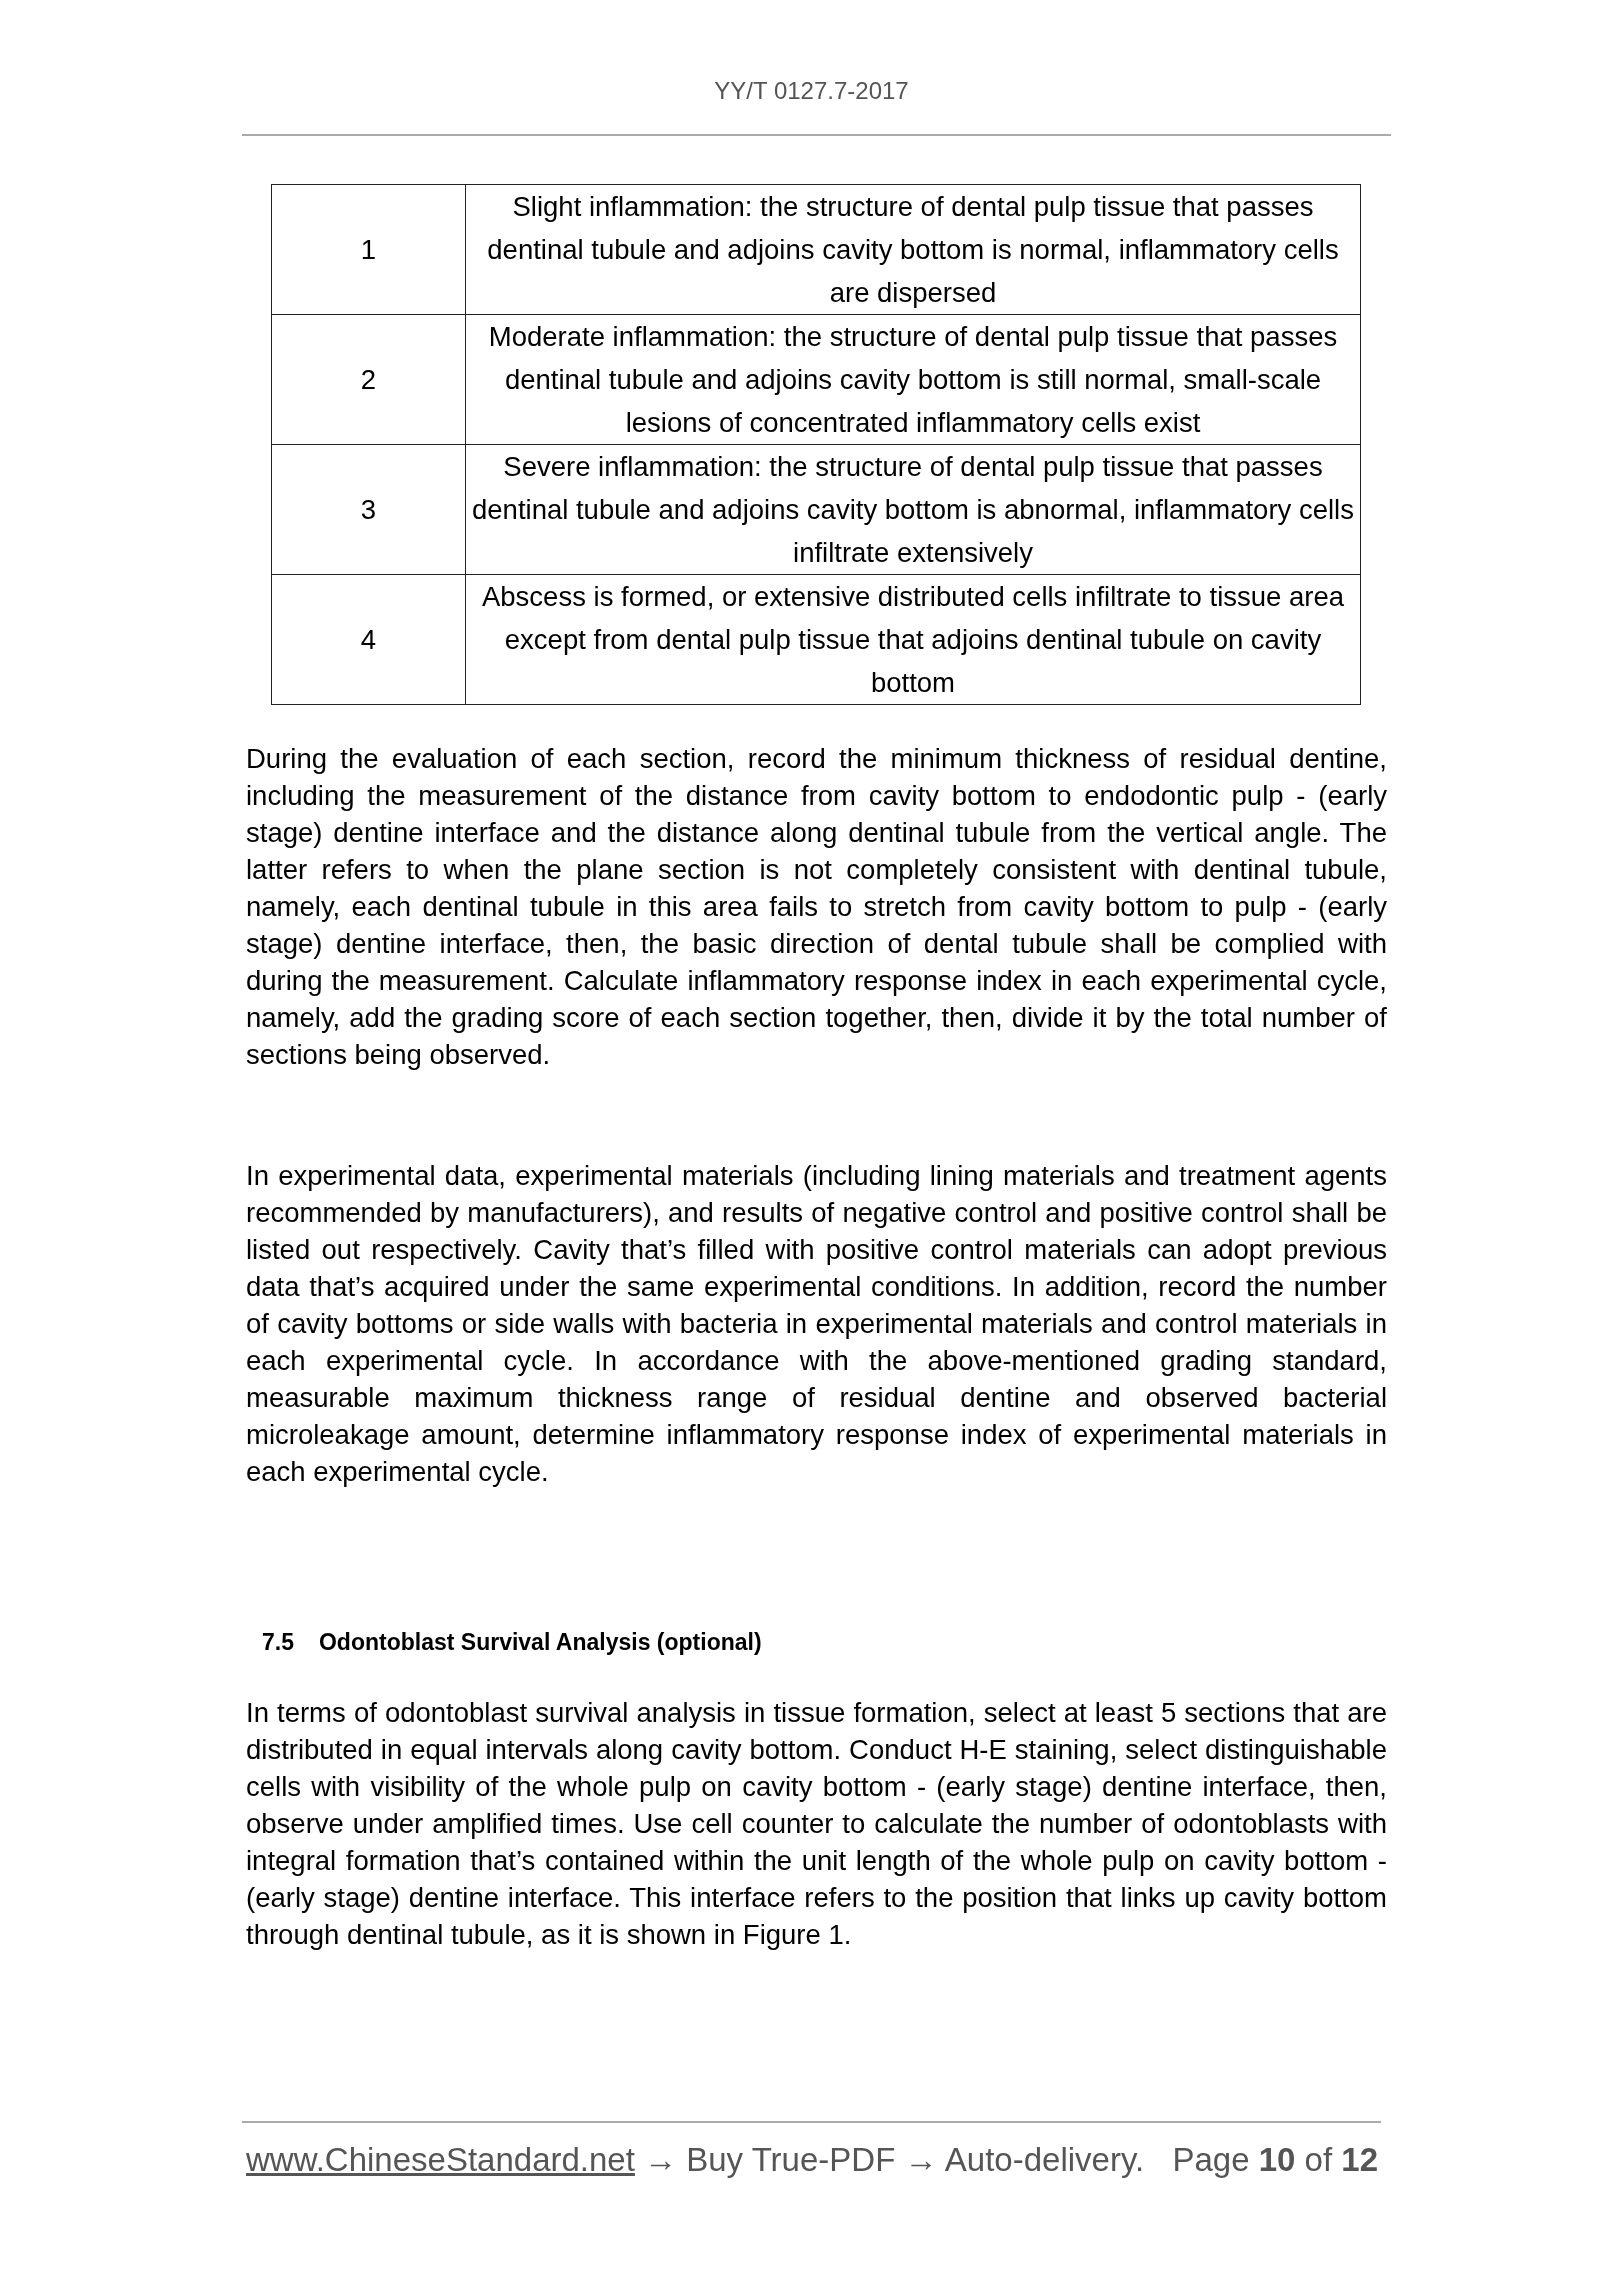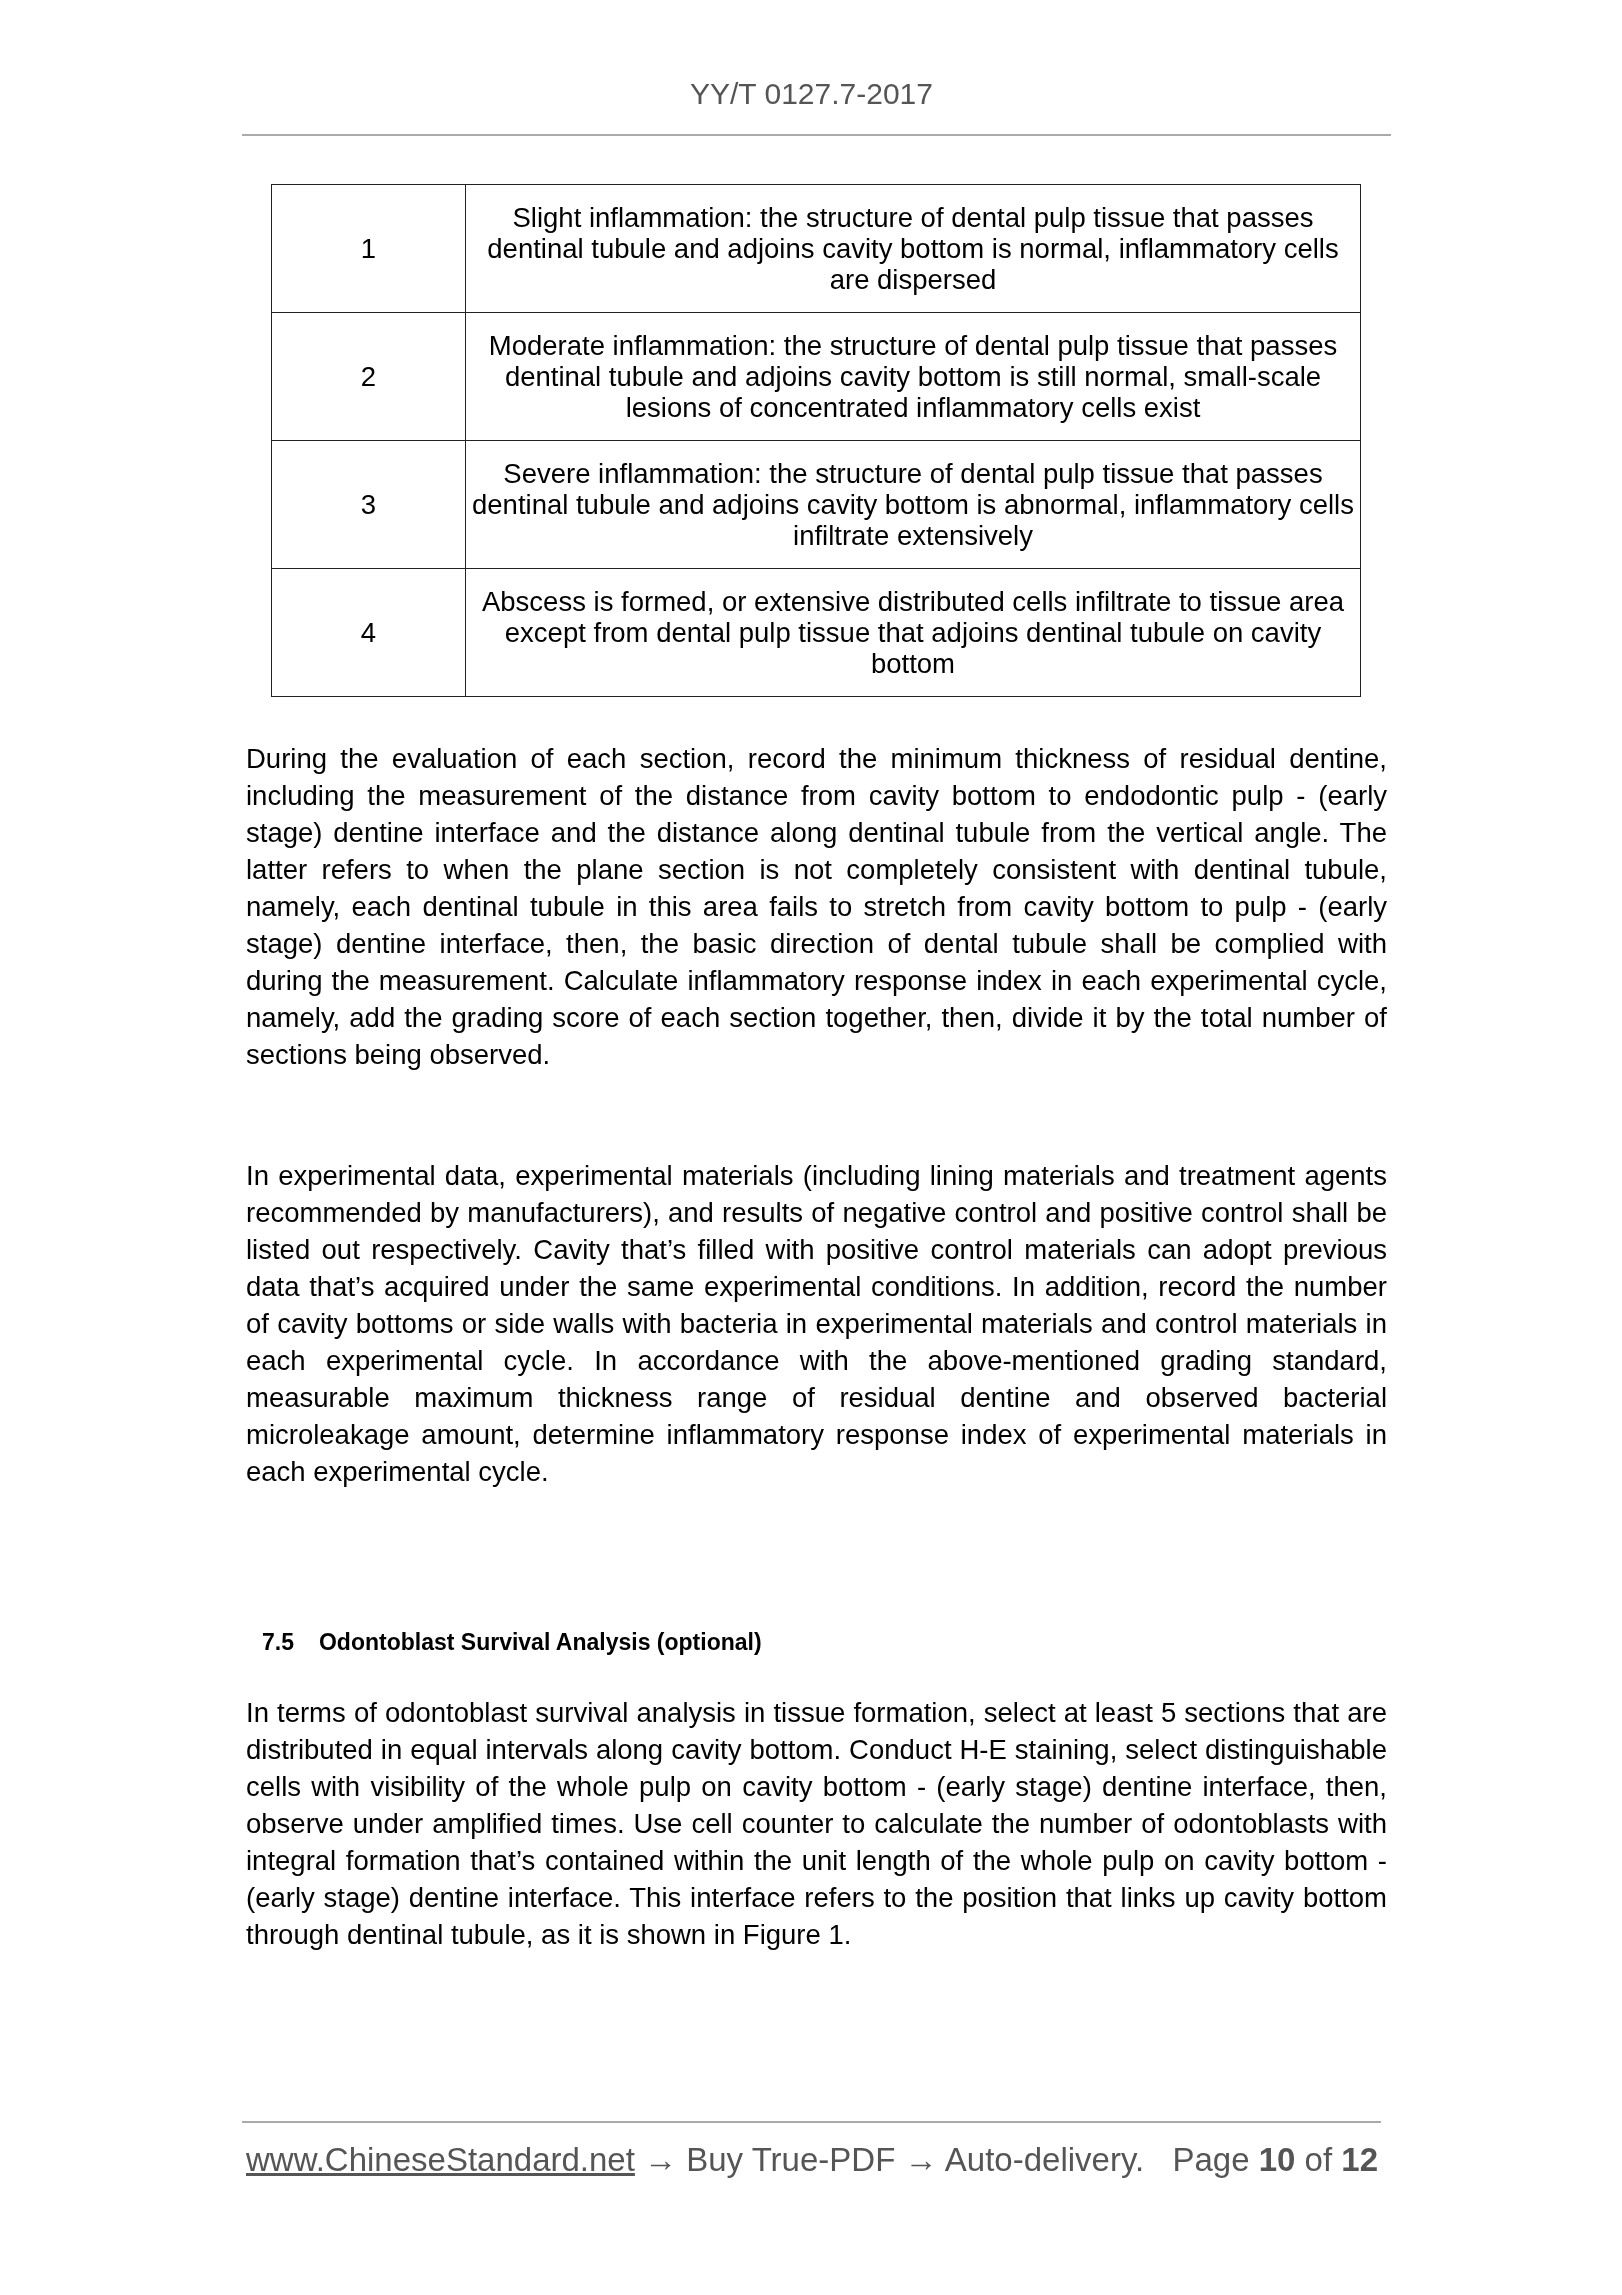--- a/index.html
+++ b/index.html
@@ -1,24 +1,24 @@
 <!DOCTYPE html>
 <html style="font-size:13.3px"><head>
 <meta charset="utf-8">
 <style>
   html, body { margin:0; padding:0; background:#ffffff; }
   body { width:1623px; height:2295px; position:relative; overflow:hidden;
          font-family:"Liberation Sans", sans-serif; color:#000; }
   .hdr-title { position:absolute; top:77px; left:0; width:1623px; text-align:center;
-               font-size:30px; color:#555; }
+               font-size:24px; color:#555; }
   .hdr-line { position:absolute; top:134px; left:242px; width:1149px; height:1.7px; background:#aaa; }
   table.grades { position:absolute; top:184px; left:271px; width:1090px;
                  border-collapse:collapse; font-size:27.5px; }
   table.grades td { border:1.7px solid #222; text-align:center; vertical-align:middle;
-                    line-height:31px; padding:0 5px; height:127px; }
+                    line-height:43px; padding:0 5px; height:127px; }
   table.grades td.num { width:183px; }
   .body { position:absolute; left:246px; width:1141px; font-size:27.5px; line-height:37px;
           text-align:justify; margin:0; }
   .p1 { top:740px; }
   .p2 { top:1157px; }
   .h75 { position:absolute; top:1613px; left:246px; font-size:23px; font-weight:bold; margin:16px; }
   .h75 .sec { margin-right:25px; }
   .p3 { top:1694px; }
   .ftr-line { position:absolute; top:2121px; left:242px; width:1139px; height:1.7px; background:#aaa; }
   .ftr { position:absolute; top:2141px; left:246px; width:1134px; font-size:33px; color:#555; }

